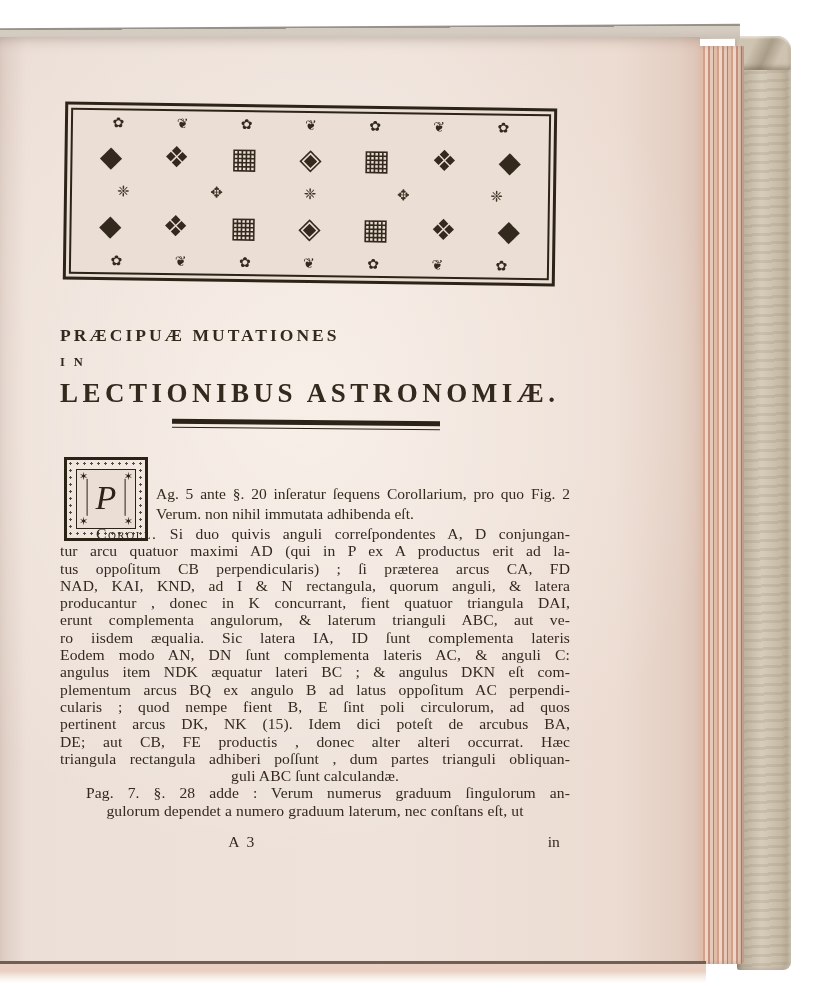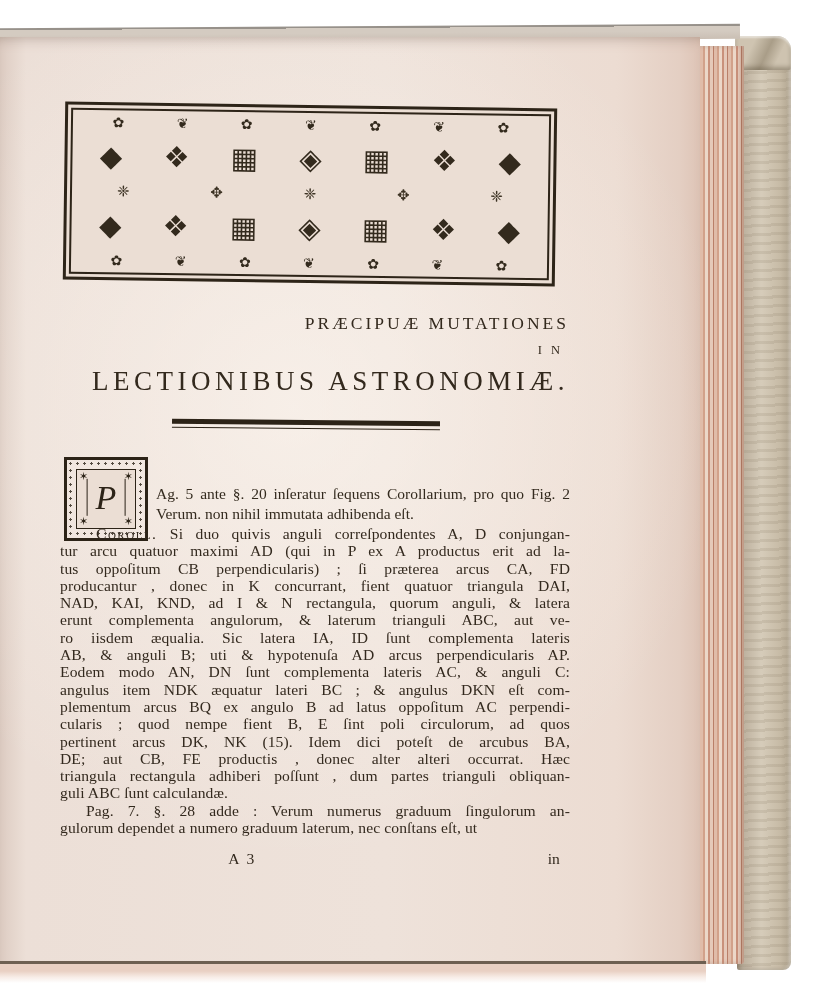--- a/index.html
+++ b/index.html
@@ -63,21 +63,21 @@
     border:2px solid #2d2418; height:100%;
     display:flex; flex-direction:column; justify-content:space-between;
     align-items:center; padding:5px 4px; overflow:hidden;
   }
   .orn { font-family:"DejaVu Sans", sans-serif; color:#332a1d; white-space:nowrap; line-height:1; }
   .orn-small { font-size:14px; letter-spacing:24px; padding-left:24px; }
   .orn-main  { font-size:29px; letter-spacing:16px; padding-left:16px; }
   .orn-mid   { font-size:15px; letter-spacing:38px; padding-left:38px; color:#3c3223; }
 
   
-  .title-block { position:absolute; left:60px; top:276px; width:509px; text-align:right; color:#33291d; }
+  .title-block { position:absolute; left:60px; top:288px; width:509px; text-align:left; color:#33291d;font-weight:bold; }
   .title-1 { font-size:17.5px; letter-spacing:3px; }
   .title-2 { font-size:12.5px; letter-spacing:9px; margin-top:9px; }
   .title-3 { font-size:27px; letter-spacing:4.5px; margin-top:8px; white-space:nowrap; }
   .title-rule {
     position:absolute; left:172px; top:383px; width:268px; height:9px;
     border-top:5px solid #2c2317; border-bottom:1.5px solid #2c2317;
     transform: rotate(0.55deg);
   }
 
   
@@ -111,21 +111,21 @@
   .editorial-note .l1 { text-align:justify; text-align-last:justify; }
   .it { }
   .rm { font-style:normal; }
 
   .body-col {
     position:absolute; left:60px; top:488px; width:510px;
     font-size:15.6px; line-height:17.3px; color:#33291e;
     letter-spacing:0.1px;
   }
   .jline { text-align:justify; text-align-last:justify; white-space:normal; }
-  .lline { text-align:left; }
+  .lline { text-align:center; }
   .indent { text-indent:36px; }
   .indent2 { text-indent:26px; }
   .sc { font-variant:small-caps; letter-spacing:1.5px; }
   .sig-line {
     display:flex; align-items:baseline; margin-top:14px;
     font-size:15.6px;
   }
   .sig-line .spacer { width:33%; }
   .sig-line .sig { flex:1; letter-spacing:2px; }
   .sig-line .catch { width:33%; text-align:right; padding-right:10px; }
@@ -178,25 +178,24 @@
       <div class="l2">
         <span class="rm">Verum.</span>
         <span class="it">non nihil immutata adhibenda eſt.</span>
       </div>
     </div>
 
     <div class="body-col">
       <div class="jline indent"><span class="sc">Coroll.</span><span> Si duo quivis anguli correſpondentes A, D conjungan-</span></div>
       <div class="jline">tur arcu quatuor maximi AD (qui in P ex A productus erit ad la-</div>
       <div class="jline">tus oppoſitum CB perpendicularis) ;  ſi præterea arcus CA,  FD</div>
+      <div class="jline">NAD, KAI, KND, ad I &amp; N rectangula, quorum anguli, &amp; latera</div>
       <div class="jline">producantur , donec in K concurrant, fient quatuor triangula DAI,</div>
-      <div class="jline">NAD, KAI, KND, ad I &amp; N rectangula, quorum anguli, &amp; latera</div>
       <div class="jline">erunt complementa angulorum, &amp; laterum trianguli ABC, aut ve-</div>
       <div class="jline">ro iisdem æqualia.  Sic latera IA,  ID ſunt complementa lateris</div>
-      <div class="jline">AB, &amp; anguli B; uti &amp; hypotenuſa AD arcus perpendicularis AP.</div>
       <div class="jline">Eodem modo AN, DN ſunt complementa lateris AC, &amp; anguli C:</div>
       <div class="jline">angulus item NDK æquatur lateri BC ; &amp; angulus DKN eſt com-</div>
       <div class="jline">plementum arcus BQ ex angulo B ad latus oppoſitum AC perpendi-</div>
       <div class="jline">cularis ; quod nempe fient B,  E ſint poli circulorum,  ad quos</div>
       <div class="jline">pertinent arcus DK,  NK (15).  Idem dici poteſt de arcubus BA,</div>
       <div class="jline">DE; aut CB, FE productis , donec alter alteri occurrat.  Hæc</div>
       <div class="jline">triangula rectangula adhiberi poſſunt , dum partes trianguli obliquan-</div>
       <div class="lline">guli ABC ſunt calculandæ.</div>
 
       <div class="jline indent2">

